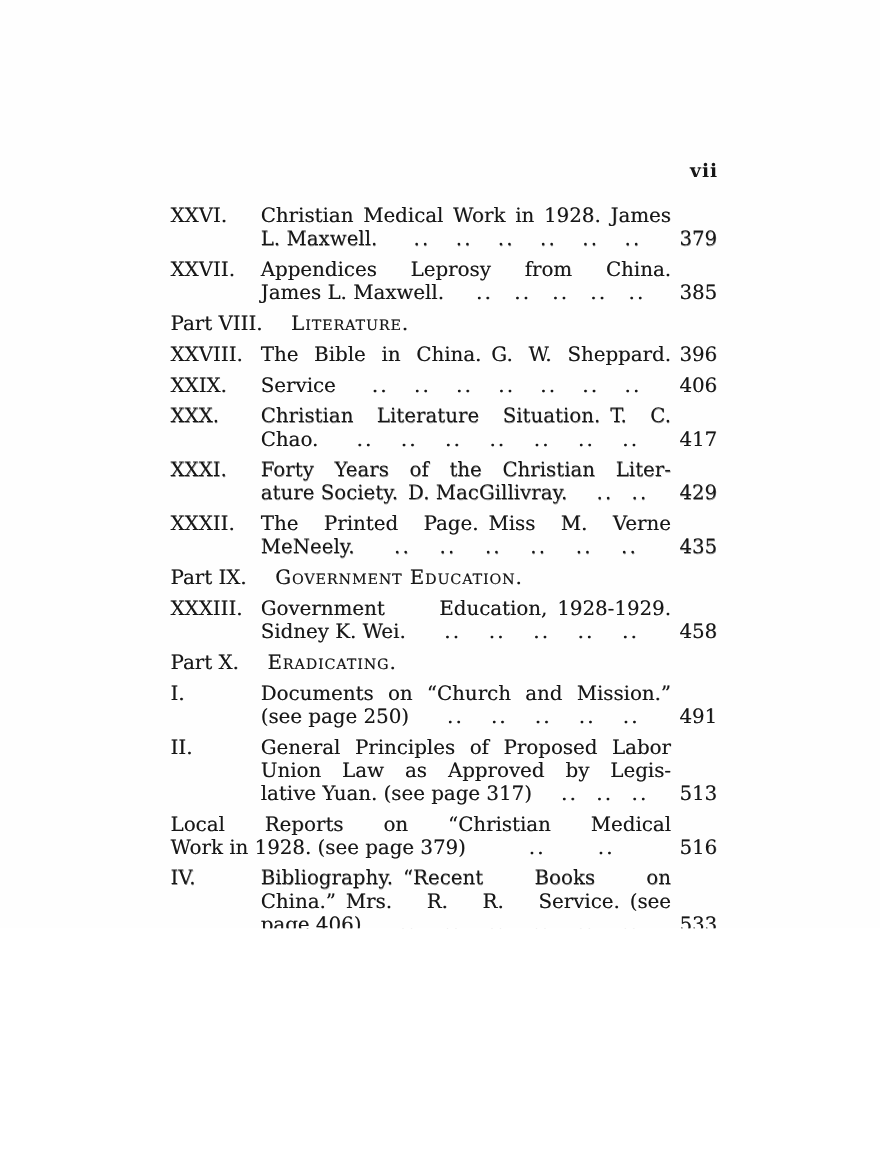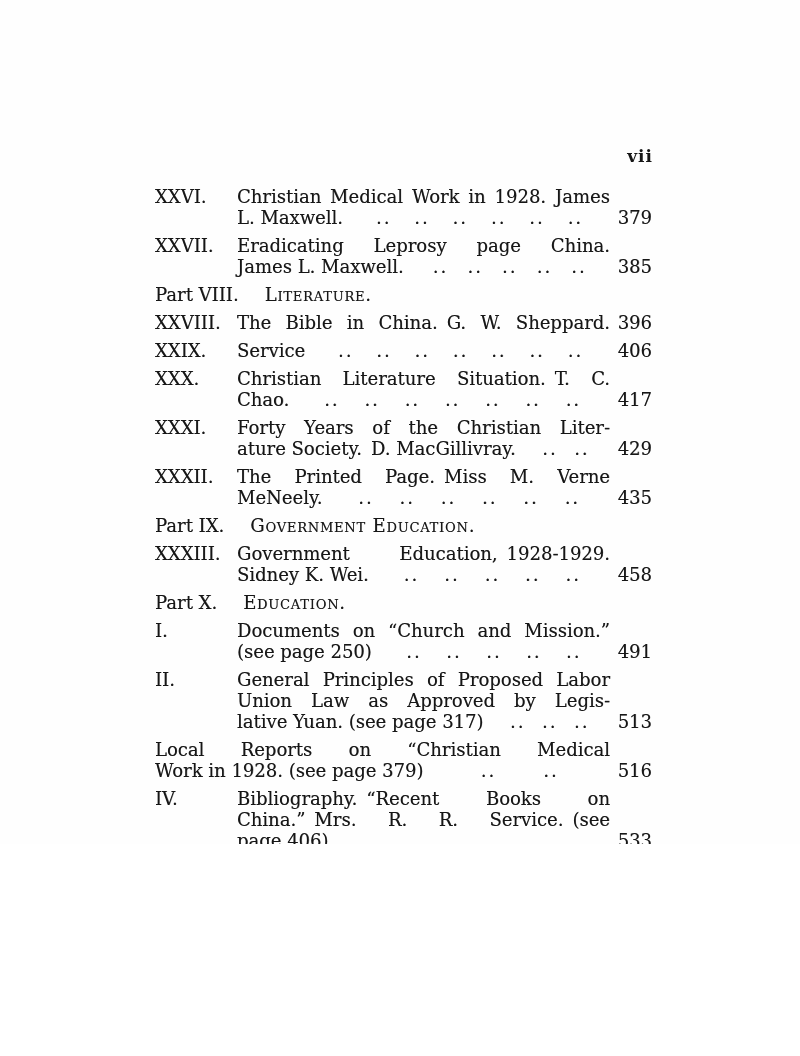--- a/index.html
+++ b/index.html
@@ -93,21 +93,21 @@
             </span>
             <span class="page">379</span>
           </div>
         </span>
   </div>
 
   <div class="block">
     <span class="num chapter">XXVII.</span>
     <span class="ebody">
           <div class="line">
-            <span class="ltext just">Eradicating Leprosy page China.</span>
+            <span class="ltext just">Appendices Leprosy from China.</span>
             <span class="pagepad"></span>
           </div>
           <div class="line">
             <span class="ltext">James L. Maxwell.</span>
             <span class="dots">
               <span>..</span>
               <span>..</span>
               <span>..</span>
               <span>..</span>
               <span>..</span>
@@ -240,21 +240,21 @@
               <span>..</span>
             </span>
             <span class="page">458</span>
           </div>
         </span>
   </div>
 
   <div class="block">
     <span class="part-line">
       <span class="part-label">Part X.</span>
-      <span class="part-title">Education.</span>
+      <span class="part-title">Eradicating.</span>
     </span>
   </div>
 
   <div class="block">
     <span class="num appendix">I.</span>
     <span class="ebody">
           <div class="line">
             <span class="ltext just">Documents on “Church and Mission.”</span>
             <span class="pagepad"></span>
           </div>

